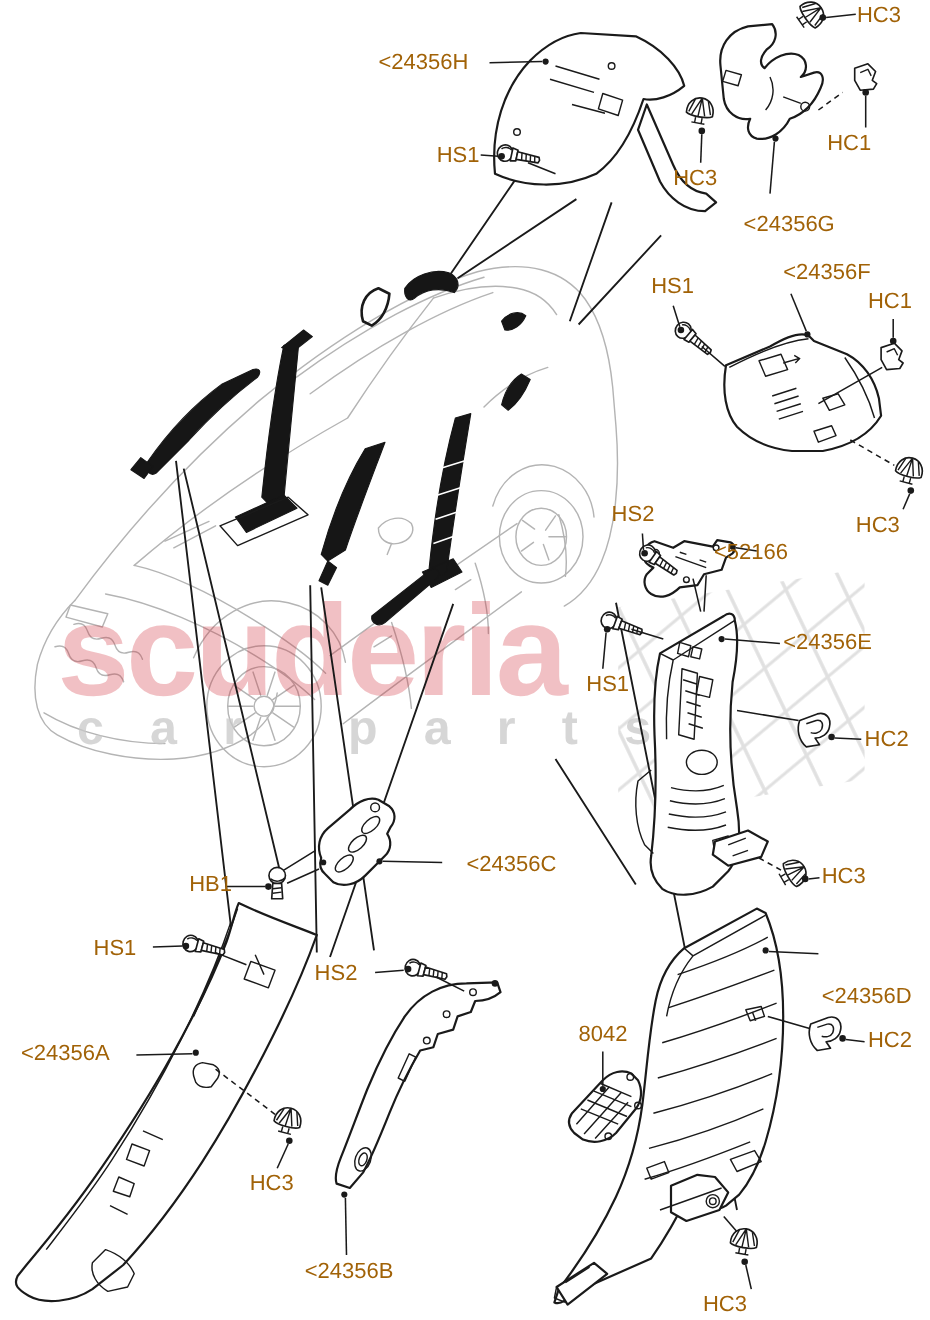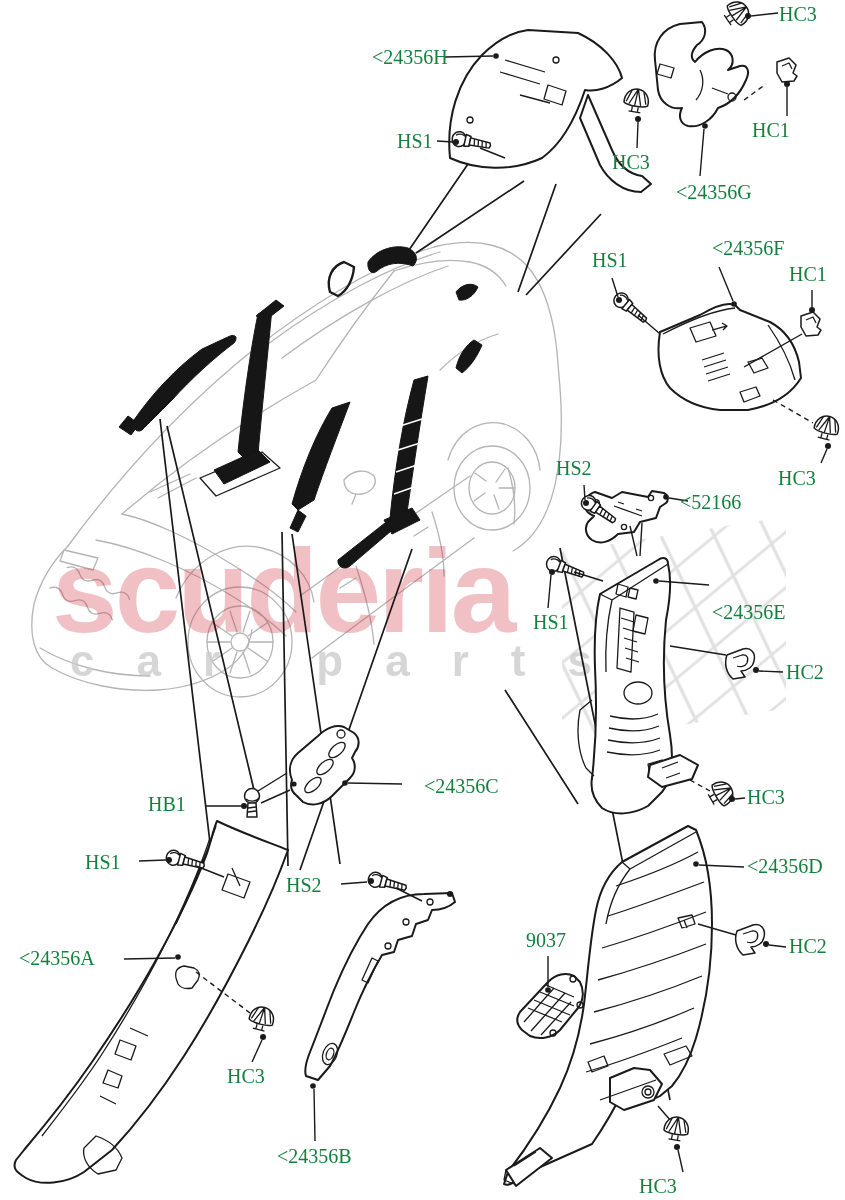--- a/index.html
+++ b/index.html
@@ -1,20 +1,20 @@
 <!DOCTYPE html>
 <html><head>
 <meta charset="utf-8">
 <style>
   html,body{margin:0;padding:0;background:#ffffff;}
   #stage{position:relative;width:845px;height:1200px;background:#ffffff;overflow:hidden;
          font-family:"Liberation Sans", sans-serif;}
   #drawing{position:absolute;left:0;top:0;width:845px;height:1200px;}
-  .lbl{position:absolute;font-size:20px;line-height:22px;color:#15803d;white-space:nowrap;
-       font-family:Liberation Serif, serif;cursor:pointer;}
+  .lbl{position:absolute;font-size:20px;line-height:22px;color:#a16207;white-space:nowrap;
+       font-family:Liberation Sans, sans-serif;cursor:pointer;}
   .wm-brand{font-family:"Liberation Sans", sans-serif;font-weight:bold;letter-spacing:-3px;}
   .wm-sub{font-family:"Liberation Sans", sans-serif;font-weight:bold;letter-spacing:42px;}
   svg .outline{fill:#ffffff;stroke:#1a1a1a;stroke-width:2;stroke-linejoin:round;}
   svg .inner{fill:none;stroke:#1a1a1a;stroke-width:1.3;stroke-linejoin:round;}
   svg .lead{fill:none;stroke:#1a1a1a;stroke-width:1.4;}
   svg .wedge{fill:none;stroke:#1a1a1a;stroke-width:1.7;}
   svg .dash{fill:none;stroke:#1a1a1a;stroke-width:1.4;stroke-dasharray:5 4;}
   svg .dot{fill:#1a1a1a;stroke:none;}
   svg .car{fill:none;stroke:#b4b4b4;stroke-width:1.3;stroke-linejoin:round;stroke-linecap:round;}
   svg .cartrim{fill:#161616;stroke:#161616;stroke-width:1;stroke-linejoin:round;}
@@ -299,41 +299,41 @@
       <path class="fast" d="M 248,803 L 247,817 L 257,817 L 256,803 Z"></path>
       <path class="inner" d="M 248,808 L 256,807 M 248,812 L 256,811"></path>
       <circle class="dot" cx="244" cy="806" r="3"></circle>
       <path class="lead" d="M 205,806 L 241,806 M 258,791 L 287,773"></path>
     </g>
   </g>
 </svg>
 
 <div>
   <div class="lbl" style="left:779px;top:3px">HC3</div>
-  <div class="lbl" style="left:372px;top:46px">&lt;24356H</div>
+  <div class="lbl" style="left:344px;top:46px">&lt;24356H</div>
   <div class="lbl" style="left:397px;top:130px">HS1</div>
   <div class="lbl" style="left:612px;top:151px">HC3</div>
   <div class="lbl" style="left:752px;top:119px">HC1</div>
-  <div class="lbl" style="left:676px;top:181px">&lt;24356G</div>
+  <div class="lbl" style="left:676px;top:193px">&lt;24356G</div>
   <div class="lbl" style="left:712px;top:237px">&lt;24356F</div>
   <div class="lbl" style="left:592px;top:249px">HS1</div>
   <div class="lbl" style="left:789px;top:263px">HC1</div>
   <div class="lbl" style="left:778px;top:467px">HC3</div>
   <div class="lbl" style="left:556px;top:457px">HS2</div>
-  <div class="lbl" style="left:680px;top:491px">&lt;52166</div>
-  <div class="lbl" style="left:712px;top:601px">&lt;24356E</div>
+  <div class="lbl" style="left:649px;top:491px">&lt;52166</div>
+  <div class="lbl" style="left:712px;top:573px">&lt;24356E</div>
   <div class="lbl" style="left:533px;top:611px">HS1</div>
   <div class="lbl" style="left:786px;top:661px">HC2</div>
   <div class="lbl" style="left:747px;top:786px">HC3</div>
   <div class="lbl" style="left:424px;top:775px">&lt;24356C</div>
-  <div class="lbl" style="left:148px;top:793px">HB1</div>
+  <div class="lbl" style="left:172px;top:793px">HB1</div>
   <div class="lbl" style="left:85px;top:851px">HS1</div>
   <div class="lbl" style="left:286px;top:874px">HS2</div>
   <div class="lbl" style="left:19px;top:947px">&lt;24356A</div>
   <div class="lbl" style="left:227px;top:1065px">HC3</div>
   <div class="lbl" style="left:277px;top:1145px">&lt;24356B</div>
-  <div class="lbl" style="left:526px;top:929px">9037</div>
-  <div class="lbl" style="left:747px;top:855px">&lt;24356D</div>
+  <div class="lbl" style="left:526px;top:929px">8042</div>
+  <div class="lbl" style="left:747px;top:895px">&lt;24356D</div>
   <div class="lbl" style="left:789px;top:935px">HC2</div>
   <div class="lbl" style="left:639px;top:1175px">HC3</div>
 </div>
 
 </div>
 
 </body></html>

